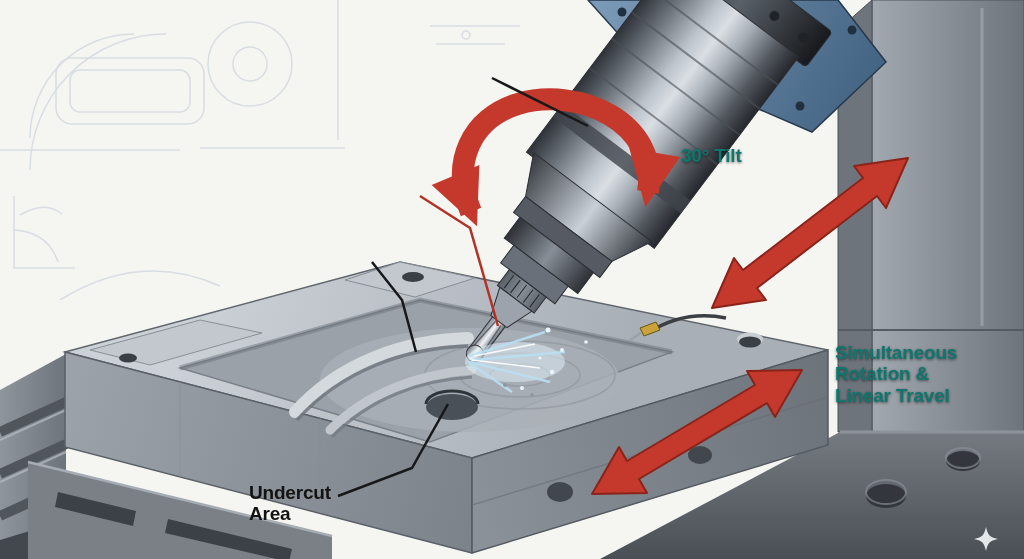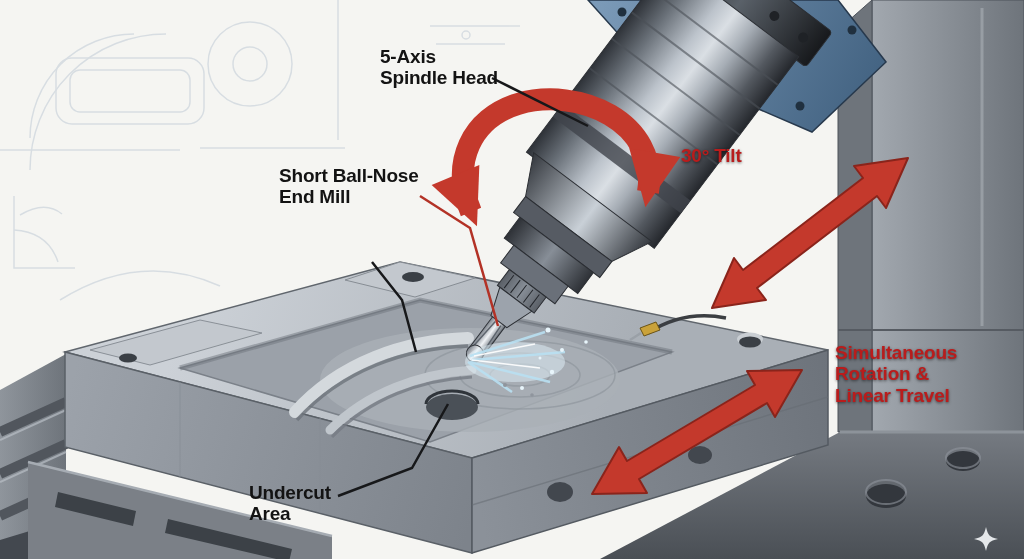--- a/index.html
+++ b/index.html
@@ -6,21 +6,21 @@
   .stage{
     position:relative;width:1024px;height:559px;overflow:hidden;
     background:#f5f5f2;font-family:"Liberation Sans",sans-serif;
   }
   .stage svg{position:absolute;left:0;top:0;}
   .lbl{
     position:absolute;font-weight:bold;font-size:19px;line-height:1.12;
     white-space:pre-line;letter-spacing:-0.2px;
   }
   .lbl.dark{color:#131313;}
-  .lbl.light{color:#b91c1c;text-shadow:0 1px 3px rgba(0,0,0,.55);}
+  .lbl.light{color:#0f766e;text-shadow:0 1px 3px rgba(0,0,0,.55);}
 </style>
 </head>
 <body>
 
 <div class="stage">
 
 <svg width="1024" height="559" viewBox="0 0 1024 559">
   <defs>
     <linearGradient id="gTop" x1="200" y1="280" x2="600" y2="430" gradientUnits="userSpaceOnUse">
       <stop offset="0" stop-color="#ccd1d7"></stop>
@@ -263,24 +263,20 @@
     <path d="M 420,196 L 470,228 L 498,326" stroke="#b33226" stroke-width="2.5"></path>
     <path d="M 372,262 L 402,300 L 416,352" stroke="#17181a" stroke-width="2.5"></path>
     <path d="M 338,496 L 412,468 L 448,404" stroke="#17181a" stroke-width="2.5"></path>
   </g>
 
   <g transform="translate(986,539)">
     <path d="M0,-12 C2.2,-3.2 3.2,-2.2 12,0 C3.2,2.2 2.2,3.2 0,12 C-2.2,3.2 -3.2,2.2 -12,0 C-3.2,-2.2 -2.2,-3.2 0,-12 Z" fill="#eceff1" opacity="0.95"></path>
   </g>
 </svg>
 
-<div class="lbl dark" style="left:380px;top:46px;">5-Axis
-Spindle Head</div>
 <div class="lbl light" style="left:681px;top:145px;">30° Tilt</div>
-<div class="lbl dark" style="left:279px;top:165px;">Short Ball-Nose
-End Mill</div>
 <div class="lbl dark" style="left:249px;top:482px;">Undercut
 Area</div>
 <div class="lbl light" style="left:835px;top:342px;">Simultaneous
 Rotation &amp;
 Linear Travel</div>
 
 </div>
 
 </body></html>

